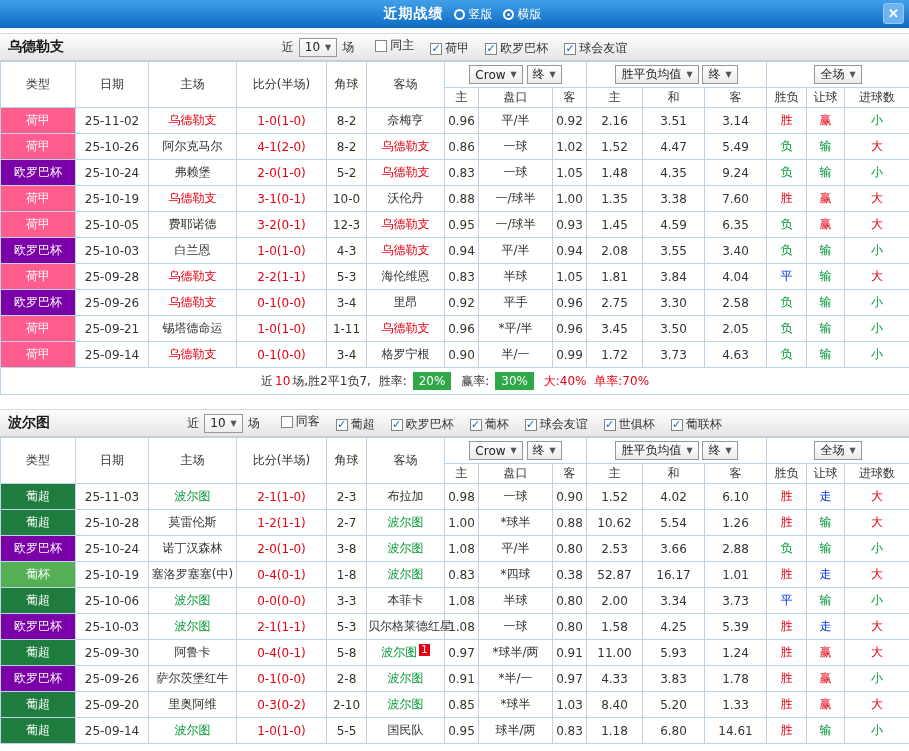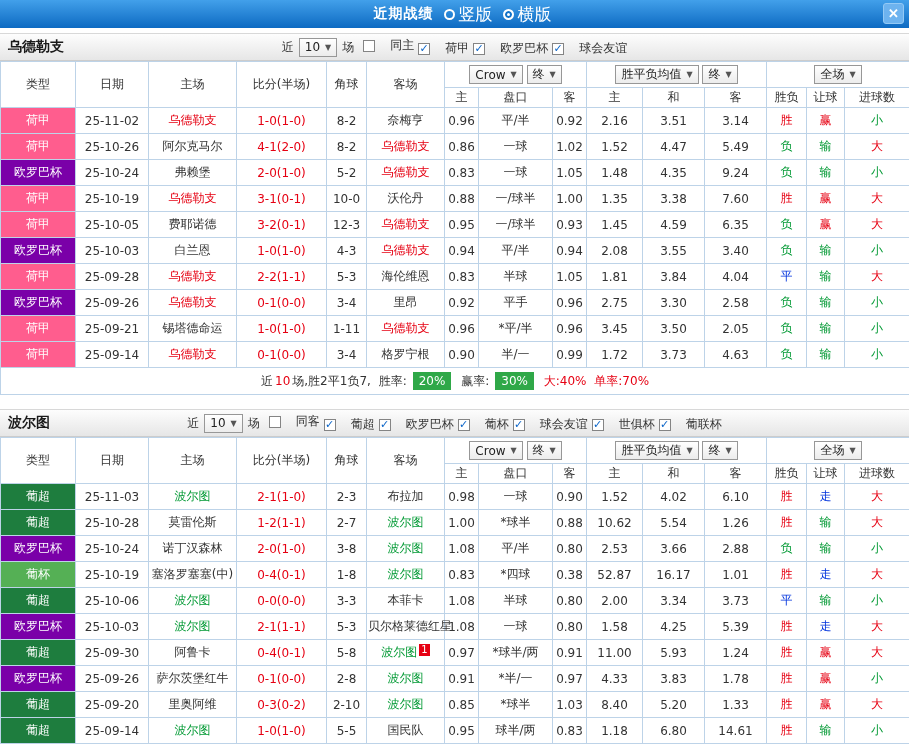--- a/index.html
+++ b/index.html
@@ -8,21 +8,21 @@
     font-family:"DejaVu Sans","Liberation Sans",sans-serif;
     font-size:12px; color:#333;
   }
   
   .titlebar {
     height:28px; background:linear-gradient(#42a0ea,#0d6ac2);
     display:flex; align-items:center; justify-content:center;
     position:relative; color:#fff; gap:10px;padding-left:16px;
   }
   .title { font-weight:bold; font-size:14px; letter-spacing:1px; }
-  .radio-item { display:inline-flex; align-items:center; gap:4px; cursor:pointer; font-size:17px;text-align:center; }
+  .radio-item { display:inline-flex; align-items:center; gap:4px; cursor:pointer; font-size:12px;text-align:center; }
   .radio { width:11px; height:11px; border:2px solid #fff; border-radius:50%; display:inline-block; }
   .radio.on { background:#fff; box-shadow:inset 0 0 0 2px #1273c9; }
   .close-btn {
     position:absolute; right:5px; top:3px; width:21px; height:21px;
     background:#6db3ef; border:1px solid #93c9f5; border-radius:3px;
     color:#fff; font-size:13px; line-height:18px; text-align:center;
     font-weight:bold; cursor:pointer;
   }
   
   .team-section { margin-top:5px; }
@@ -33,21 +33,21 @@
     display:flex; align-items:center; position:relative;
   }
   .team-name { position:absolute; left:8px; font-weight:bold; font-size:14px; color:#1a1a1a; }
   .filters { margin:0 auto; display:flex; align-items:center; gap:5px; }
   .select {
     display:inline-flex; align-items:center; gap:5px; border:1px solid #979797;
     background:linear-gradient(#ffffff,#ececec); height:19px; padding:0 5px;
     font-size:12px; color:#222; cursor:pointer; vertical-align:middle;
   }
   .select .arr { font-size:8px; color:#555; }
-  .cb-item { display:inline-flex; align-items:center; gap:15px; margin-left:4px; cursor:pointer;justify-content:center; }
+  .cb-item { display:inline-flex; align-items:center; gap:3px; margin-left:16px; cursor:pointer;justify-content:center; }
   .cb {
     width:12px; height:12px; border:1px solid #848484; background:#fff;
     display:inline-block; font-size:11px; line-height:10px; text-align:center;
     color:#0a64c8; font-weight:bold;
   }
   
   table { width:909px; border-collapse:collapse; table-layout:fixed; }
   th, td {
     border:1px solid #bdd3e8; text-align:center; font-weight:normal;
     font-size:12px; padding:0 1px; height:26px; white-space:nowrap;

